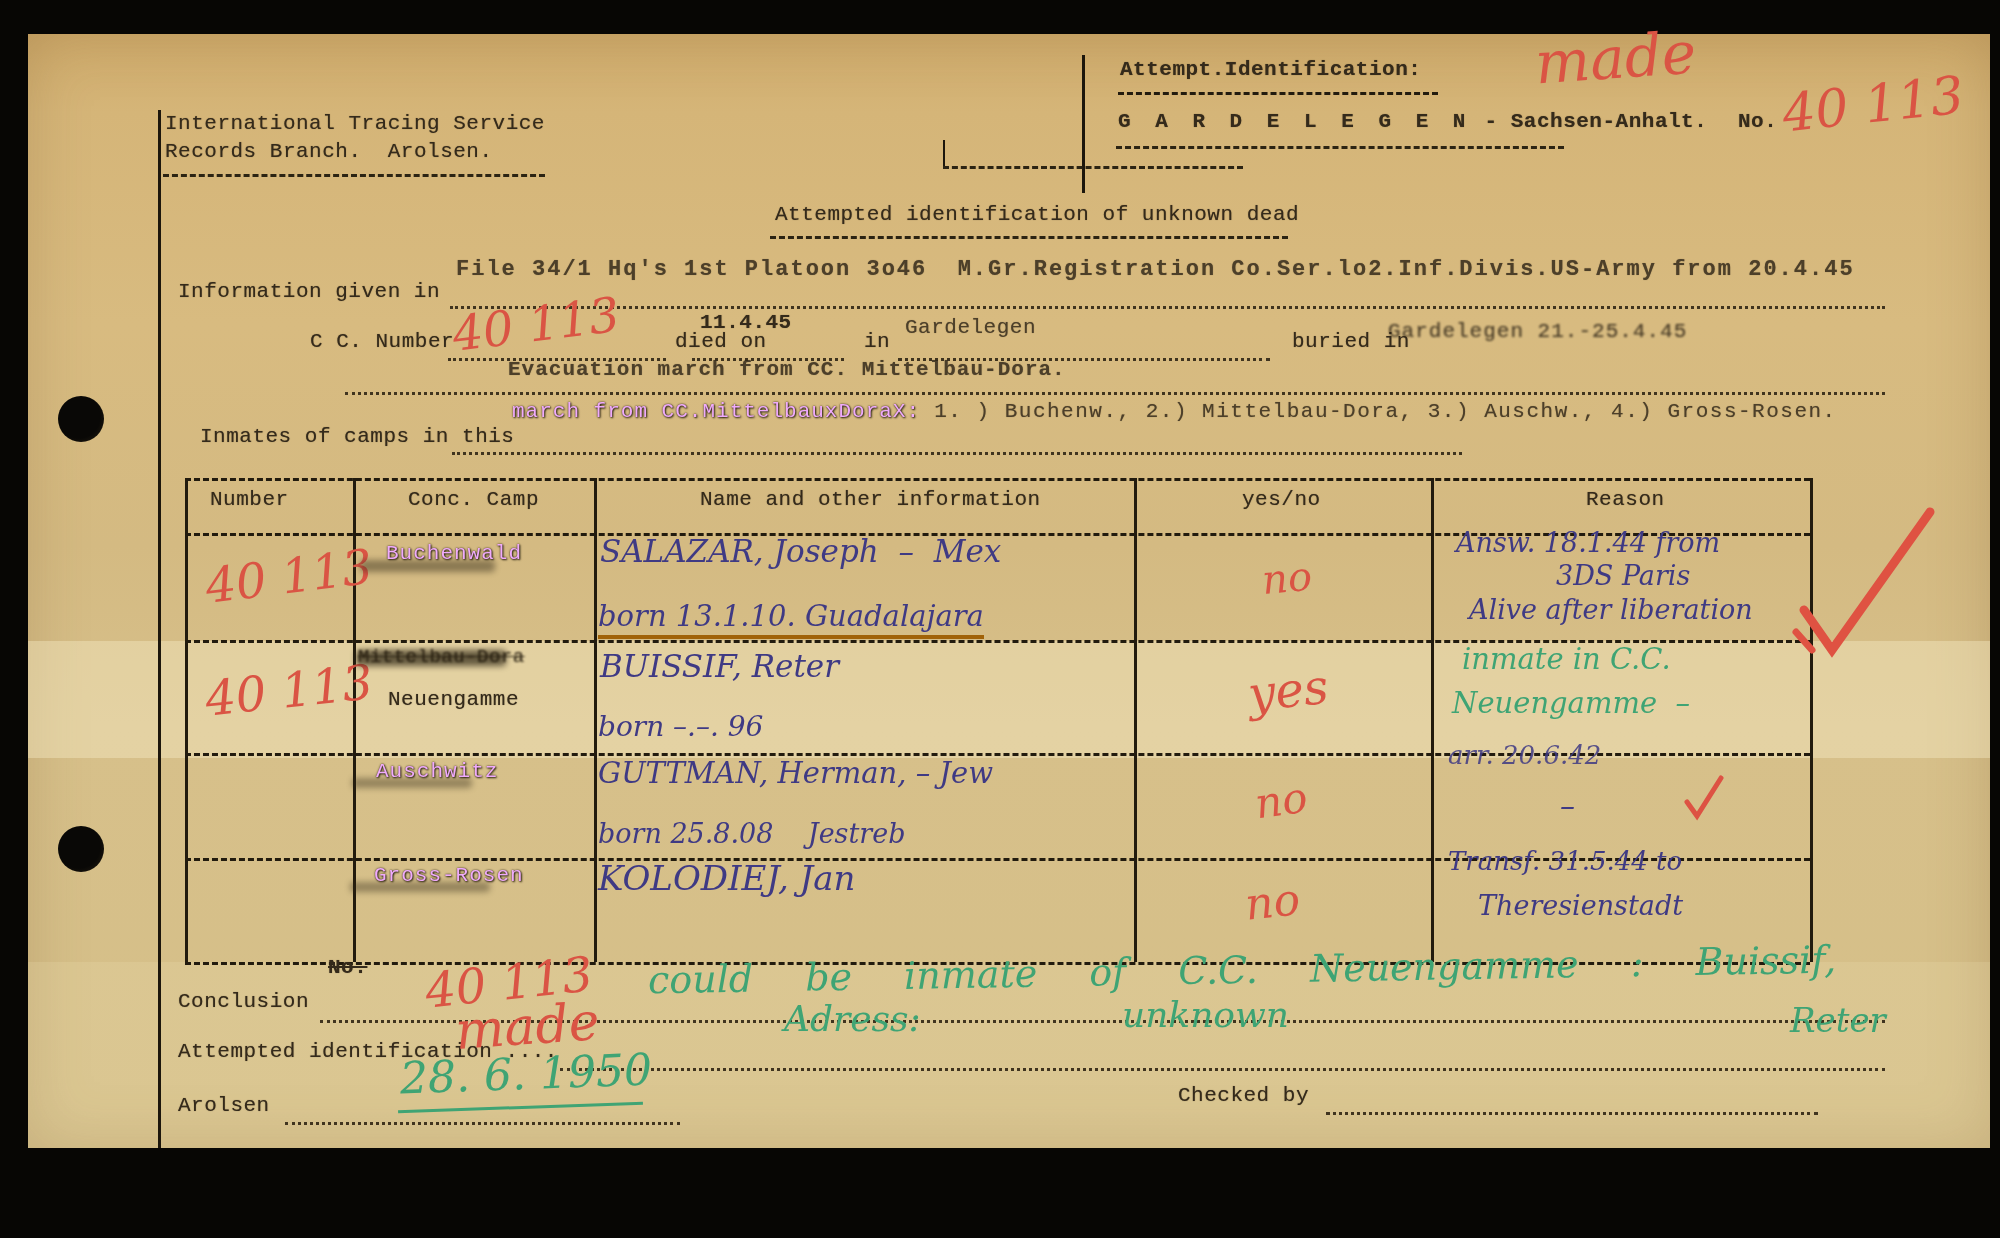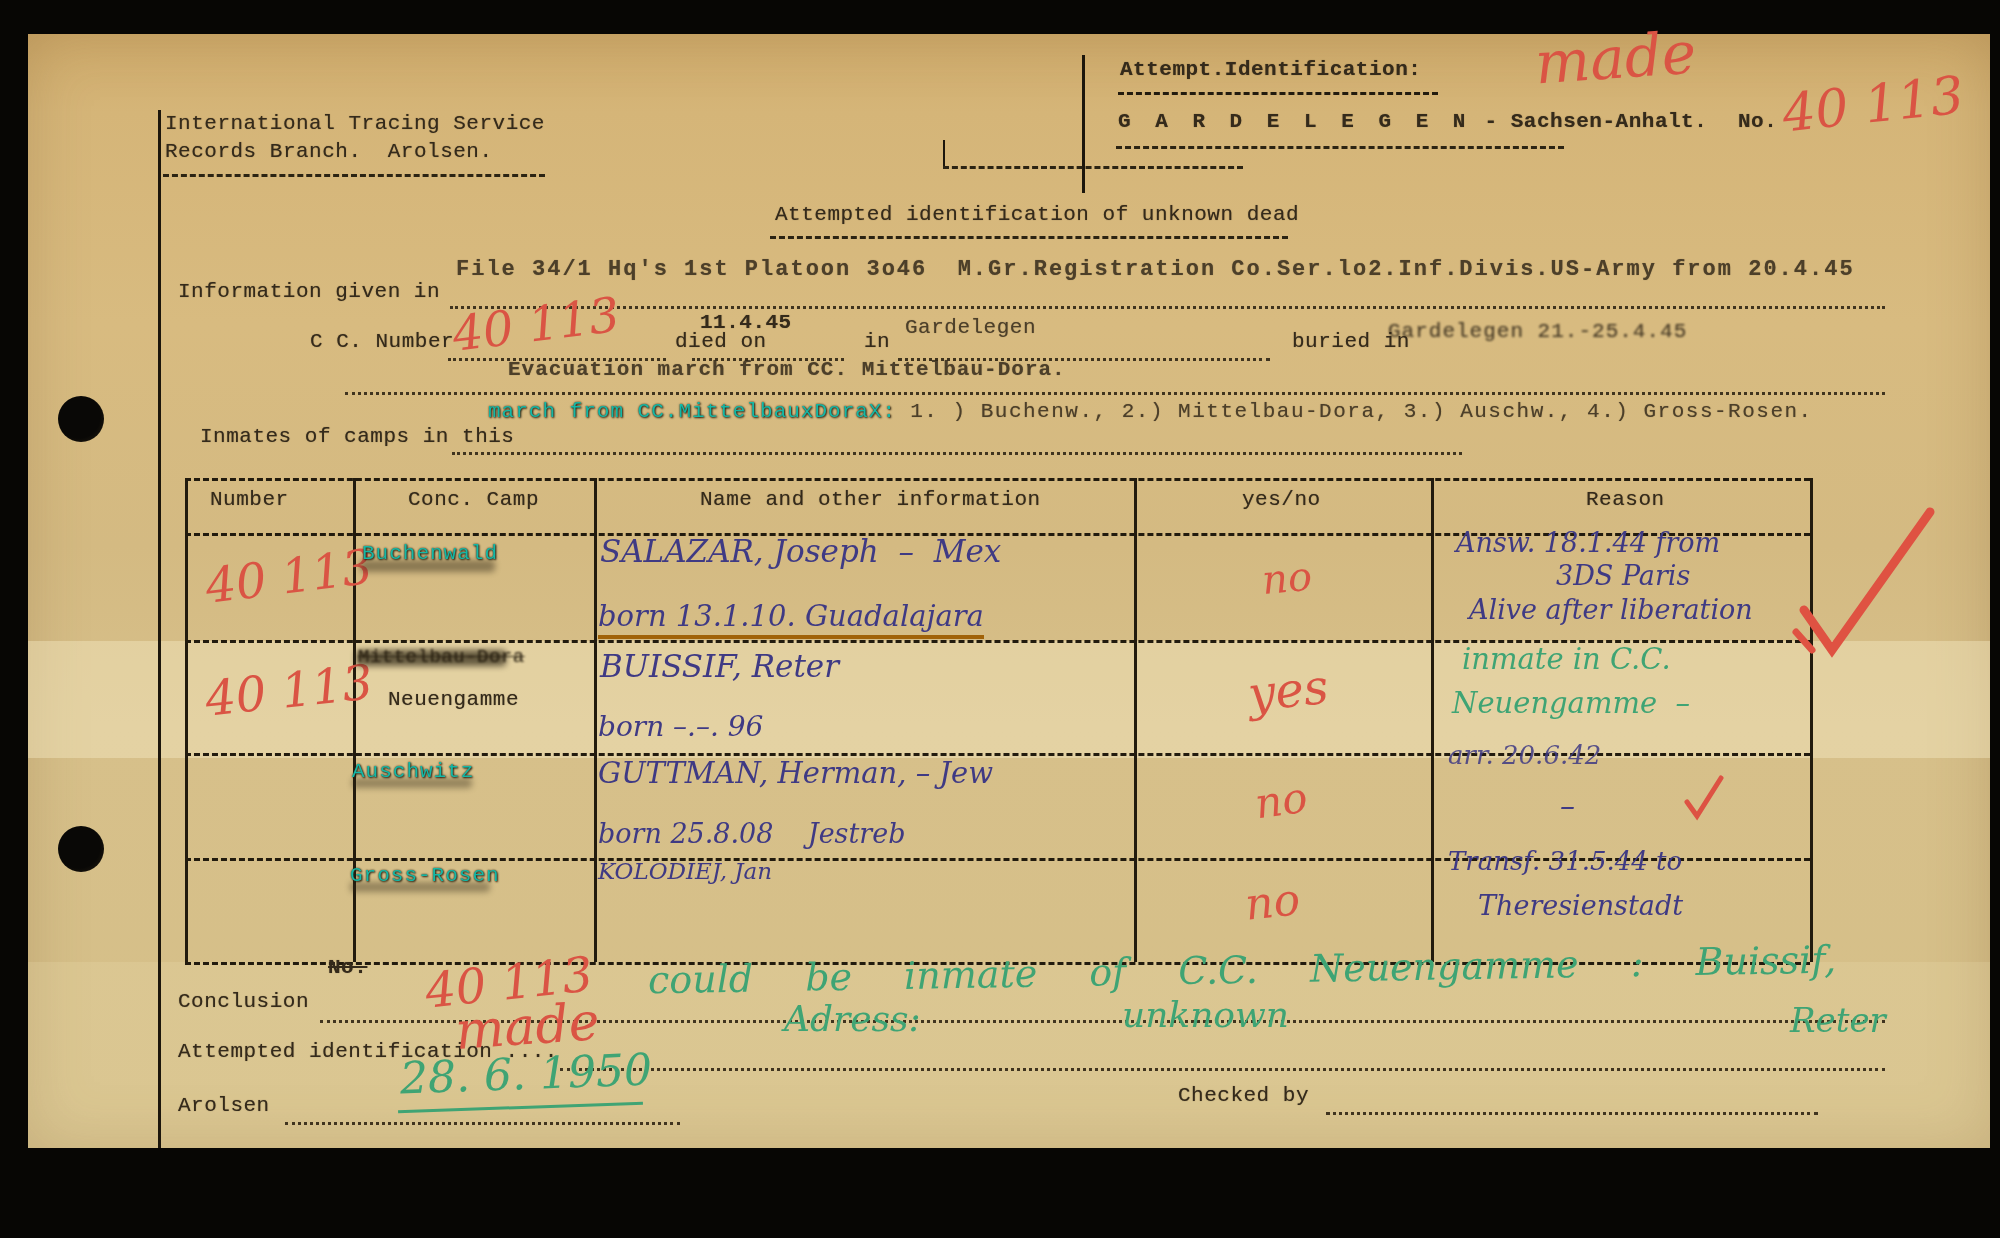--- a/index.html
+++ b/index.html
@@ -16,21 +16,21 @@
   .t{position:absolute;font-family:"Liberation Mono","DejaVu Sans Mono",monospace;font-size:21px;
      color:#342a1b;text-shadow:0 0 1px rgba(52,40,22,.55);white-space:pre;letter-spacing:.5px;}
   .hand{position:absolute;font-family:"DejaVu Serif",serif;font-style:italic;white-space:pre;}
   .red{color:#da5444;}
   .blue{color:#3f3a84;}
   .green{color:#3fa474;}
   .dots{position:absolute;height:0;border-top:3px dotted #40341f;}
   .dashl{position:absolute;height:0;border-top:3px dashed #2c2413;}
   .hl{position:absolute;height:0;border-top:3px dashed #221b0e;}
   .vl{position:absolute;width:0;border-left:3px solid #221b0e;}
-  .smudge{color:#14b8a6;text-shadow:0 0 2px #2a2212,1px 1px 2px #2a2212;letter-spacing:1px;filter:blur(.3px);}
+  .smudge{color:#f0abfc;text-shadow:0 0 2px #2a2212,1px 1px 2px #2a2212;letter-spacing:1px;filter:blur(.3px);margin-left:24px;}
   .smear{position:absolute;background:#2f2716;filter:blur(3px);border-radius:4px;}
   .strike{text-decoration:line-through;}
   .blurink{filter:blur(.5px);opacity:.85;}
 </style>
 </head>
 <body>
 
 <div class="canvas">
   <div class="paper"></div>
   <div class="band"></div>
@@ -128,21 +128,21 @@
   <div class="hand blue" style="left:598px;top:818px;font-size:27px;">born 25.8.08    Jestreb</div>
   <div class="hand red" style="left:1255px;top:776px;font-size:42px;transform:rotate(-8deg);">no</div>
   <div class="hand blue blurink" style="left:1448px;top:740px;font-size:26px;">arr. 20.6.42</div>
   <div class="hand blue" style="left:1560px;top:788px;font-size:30px;">–</div>
   <svg style="position:absolute;left:1682px;top:772px;" width="44" height="52" viewBox="0 0 44 52">
     <path d="M5 30 L15 44 L39 6" stroke="#dd5243" stroke-width="5" fill="none" stroke-linecap="round"></path>
   </svg>
 
   <div class="smear" style="left:350px;top:882px;width:140px;height:10px;opacity:.4;"></div>
   <div class="t smudge" style="left:350px;top:864px;">Gross-Rosen</div>
-  <div class="hand blue" style="left:598px;top:858px;font-size:23px;text-align:center;">KOLODIEJ, Jan</div>
+  <div class="hand blue" style="left:598px;top:858px;font-size:34px;text-align:center;">KOLODIEJ, Jan</div>
   <div class="hand red" style="left:1245px;top:876px;font-size:44px;transform:rotate(-6deg);">no</div>
   <div class="hand blue" style="left:1448px;top:846px;font-size:26px;">Transf. 31.5.44 to</div>
   <div class="hand blue" style="left:1478px;top:890px;font-size:27px;">Theresienstadt</div>
 
   <svg style="position:absolute;left:1790px;top:500px;" width="155" height="165" viewBox="0 0 155 165">
     <path d="M14 110 L42 150 L140 12" stroke="#df5242" stroke-width="9" fill="none" stroke-linecap="round"></path>
     <path d="M6 132 L22 150" stroke="#df5242" stroke-width="7" fill="none" stroke-linecap="round"></path>
   </svg>
 
   <div class="t strike" style="left:328px;top:956px;font-weight:bold;">No.</div>

